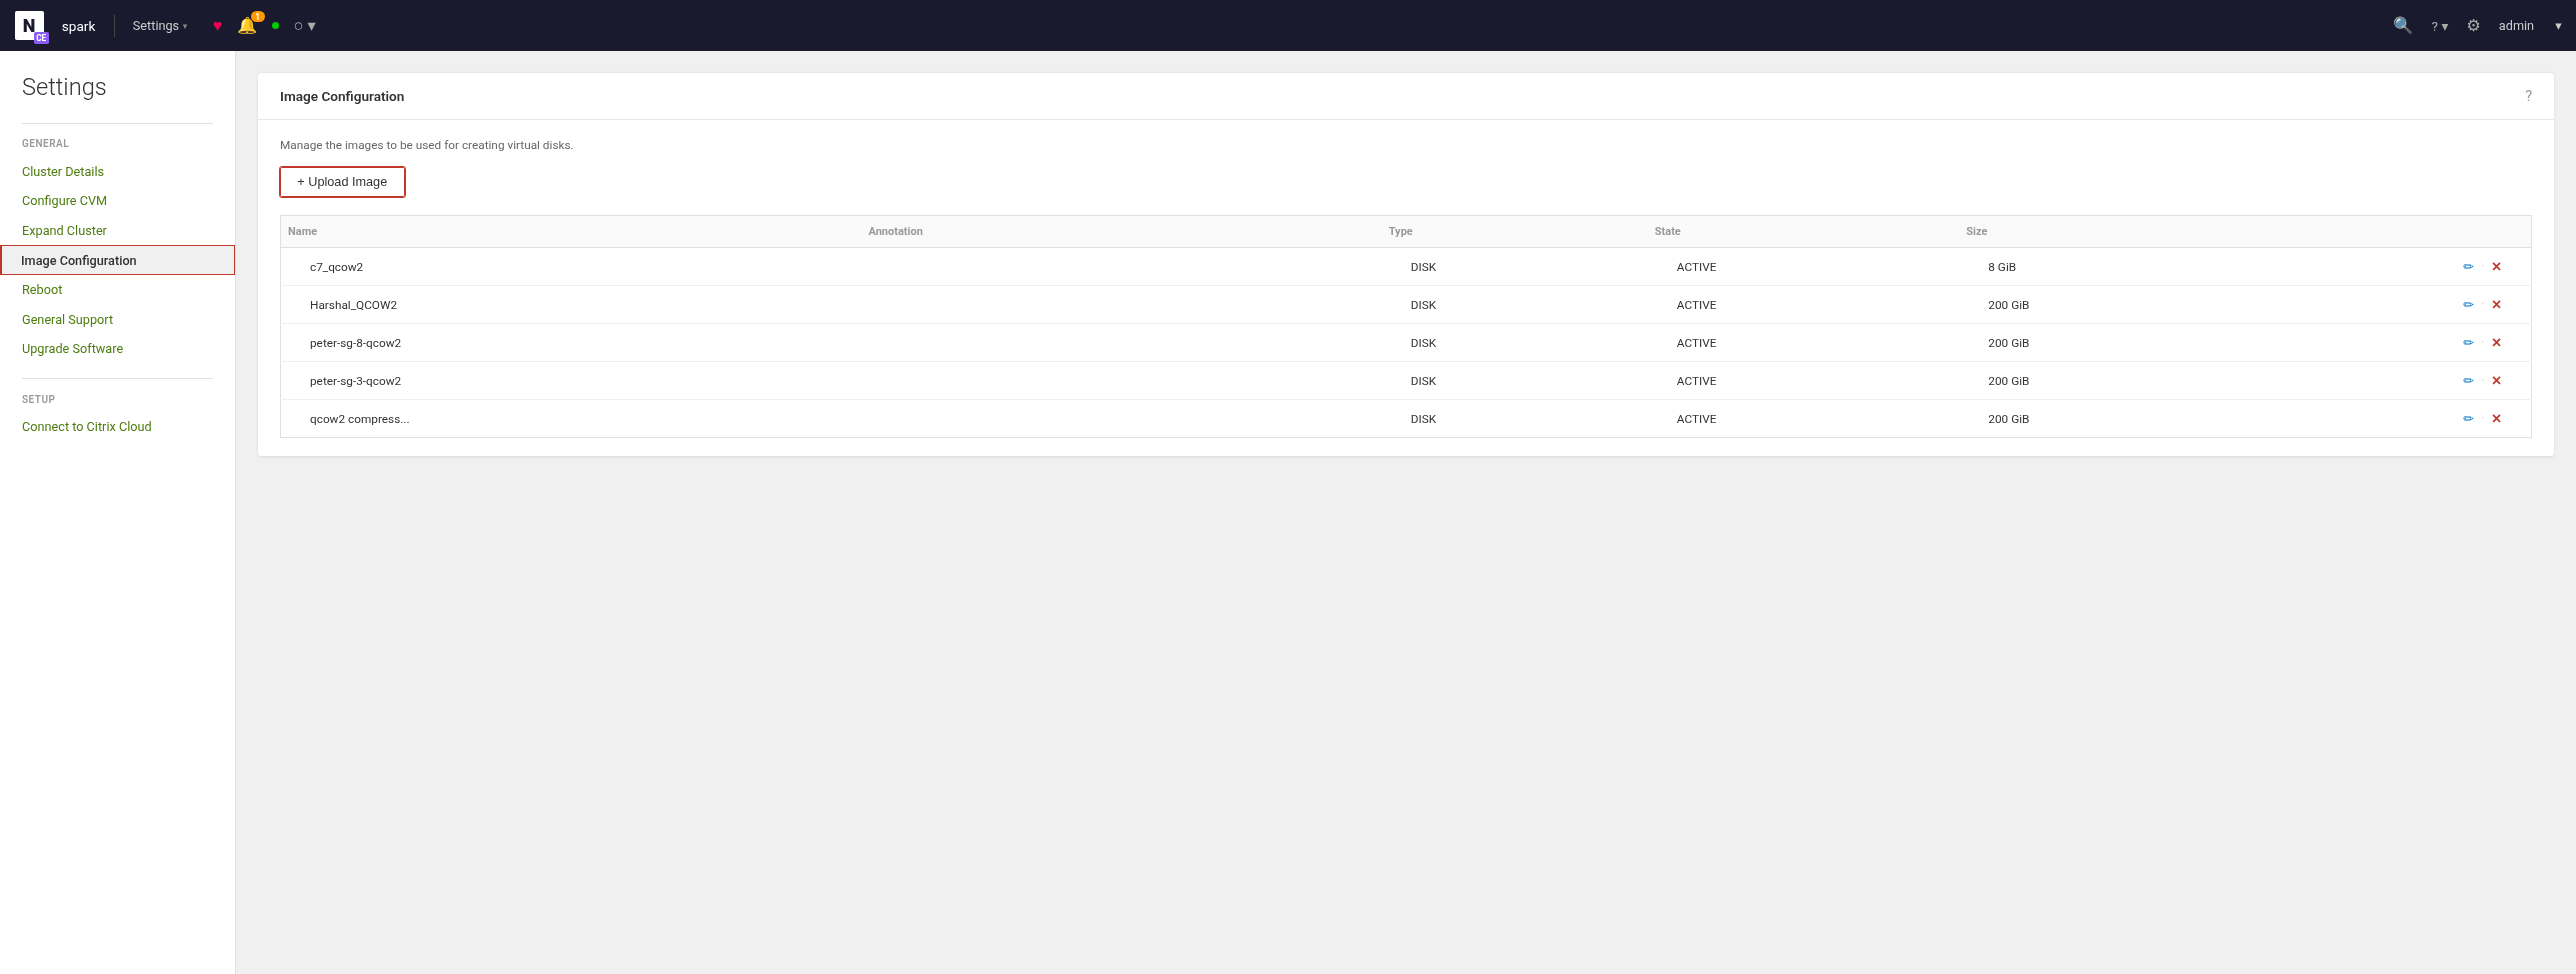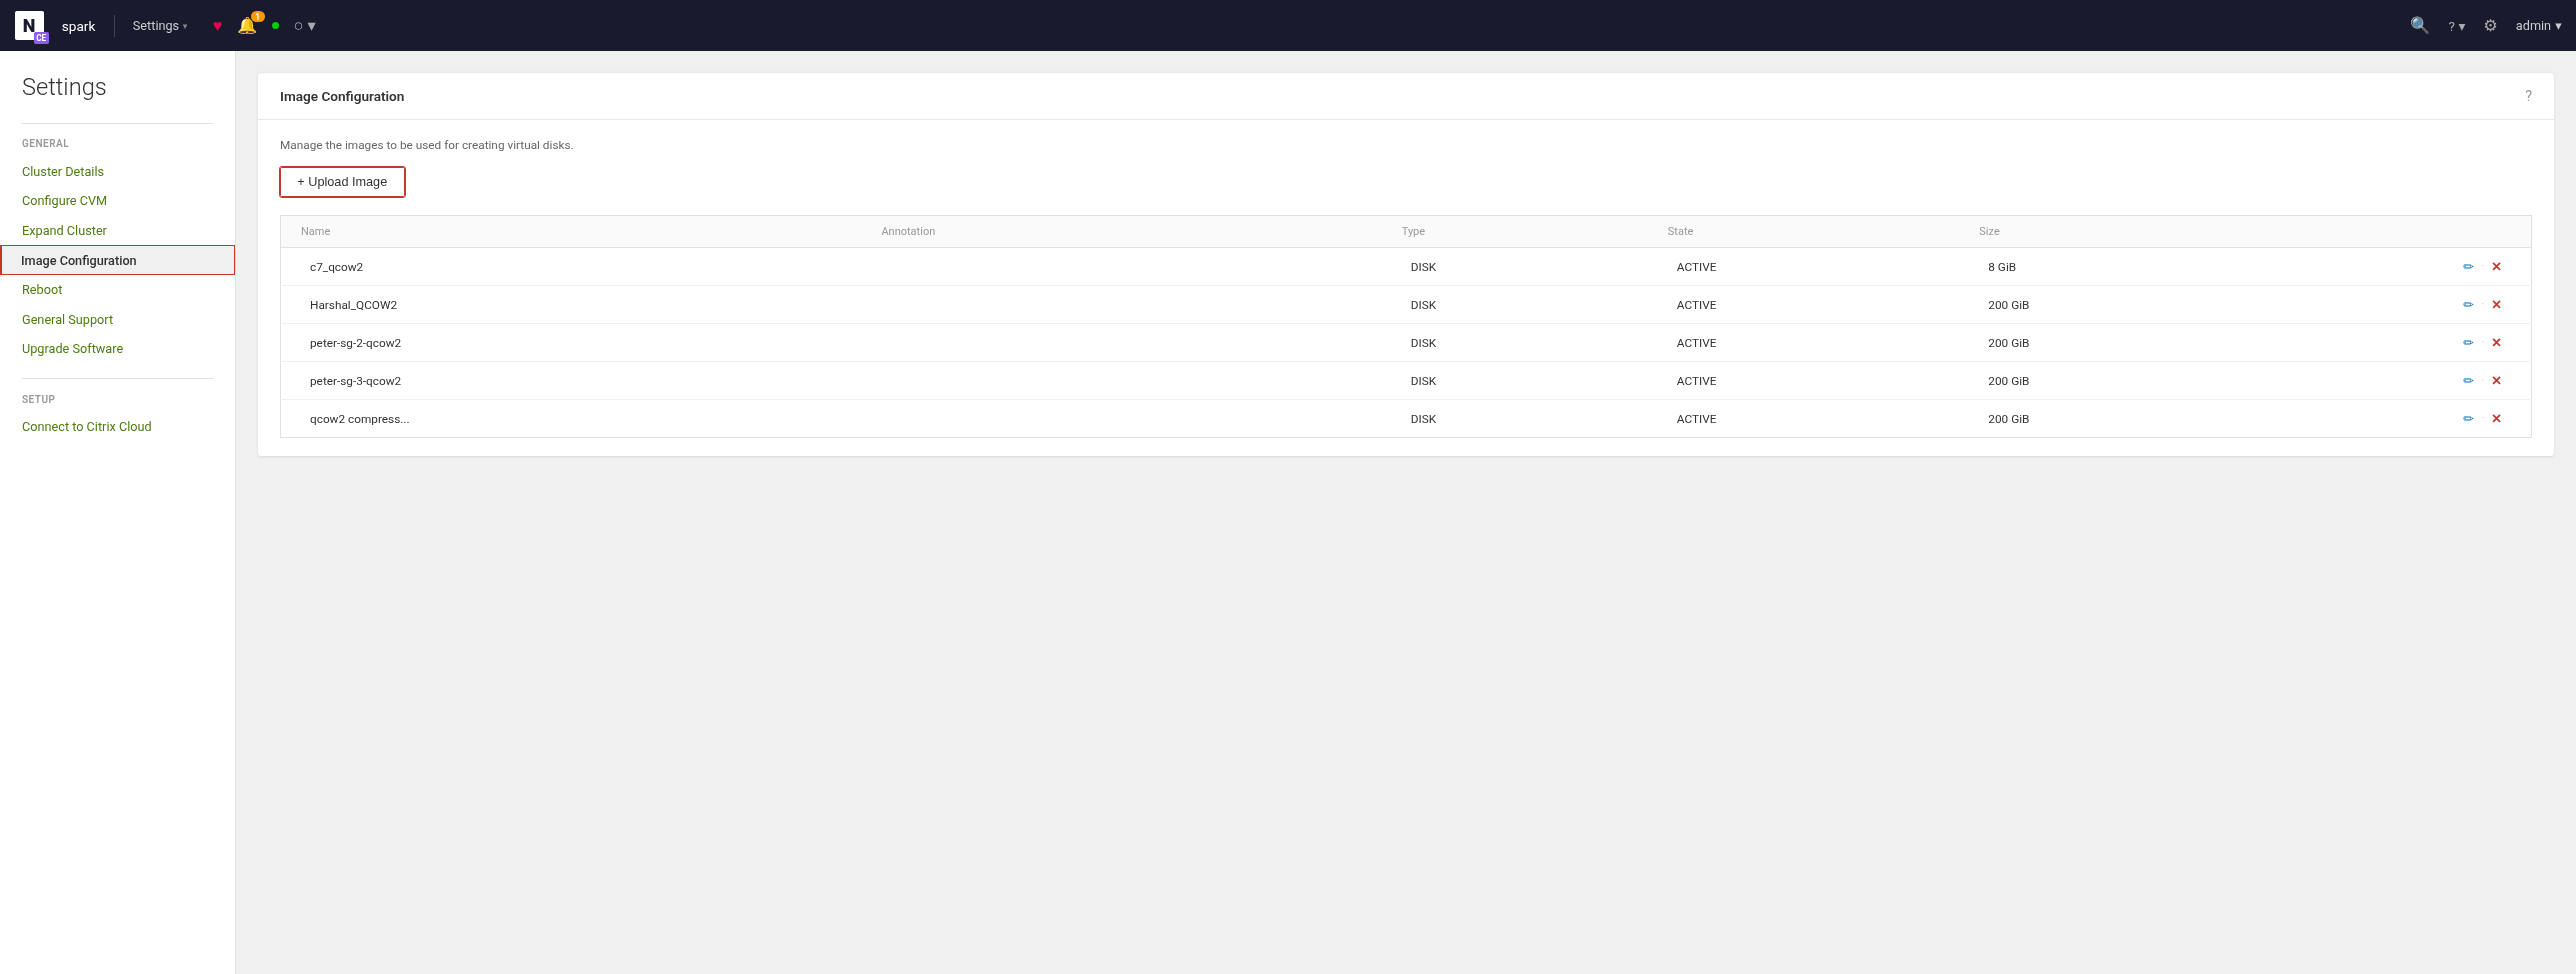--- a/index.html
+++ b/index.html
@@ -106,21 +106,21 @@
     .nav-right-icon {
       color: #aaa;
       font-size: 16.3px;
       cursor: pointer;
     }
     .nav-user {
       color: #ccc;
       font-size: 12.7px;
       display: flex;
       align-items: center;
-      gap: 4px;
+      gap: 21px;
       cursor: pointer;
     }
 
     
     .layout {
       display: flex;
       height: calc(100vh - 51px);
     }
 
     
@@ -234,24 +234,24 @@
 
     
     .image-table {
       width: 100%;
       border: 0.9px solid #e0e0e0;
       border-radius: 2.7px;
       border-collapse: collapse;
     }
     .image-table th {
       text-align: left;
-      padding: 9px 20px;
+      padding: 9px 7px;
       font-size: 11px;
       color: #999;
-      font-weight: 400;
+      font-weight: 700;
       border-bottom: 0.9px solid #e0e0e0;
       background: #fafafa;
     }
     .image-table td {
       padding: 11px 29px;
       font-size: 11.8px;
       color: #333;
       border-bottom: 0.9px solid #f0f0f0;
     }
     .image-table tr:last-child td { border-bottom: none; }
@@ -400,21 +400,21 @@
     <td>200 GiB</td>
     <td>
       <div class="table-actions">
         <span class="action-edit" title="Edit">✏</span>
         <span class="action-dot">·</span>
         <span class="action-delete" title="Delete">✕</span>
       </div>
     </td>
   </tr>
               <tr>
-    <td>peter-sg-2-qcow2</td>
+    <td>peter-sg-8-qcow2</td>
     <td></td>
     <td>DISK</td>
     <td>ACTIVE</td>
     <td>200 GiB</td>
     <td>
       <div class="table-actions">
         <span class="action-edit" title="Edit">✏</span>
         <span class="action-dot">·</span>
         <span class="action-delete" title="Delete">✕</span>
       </div>

